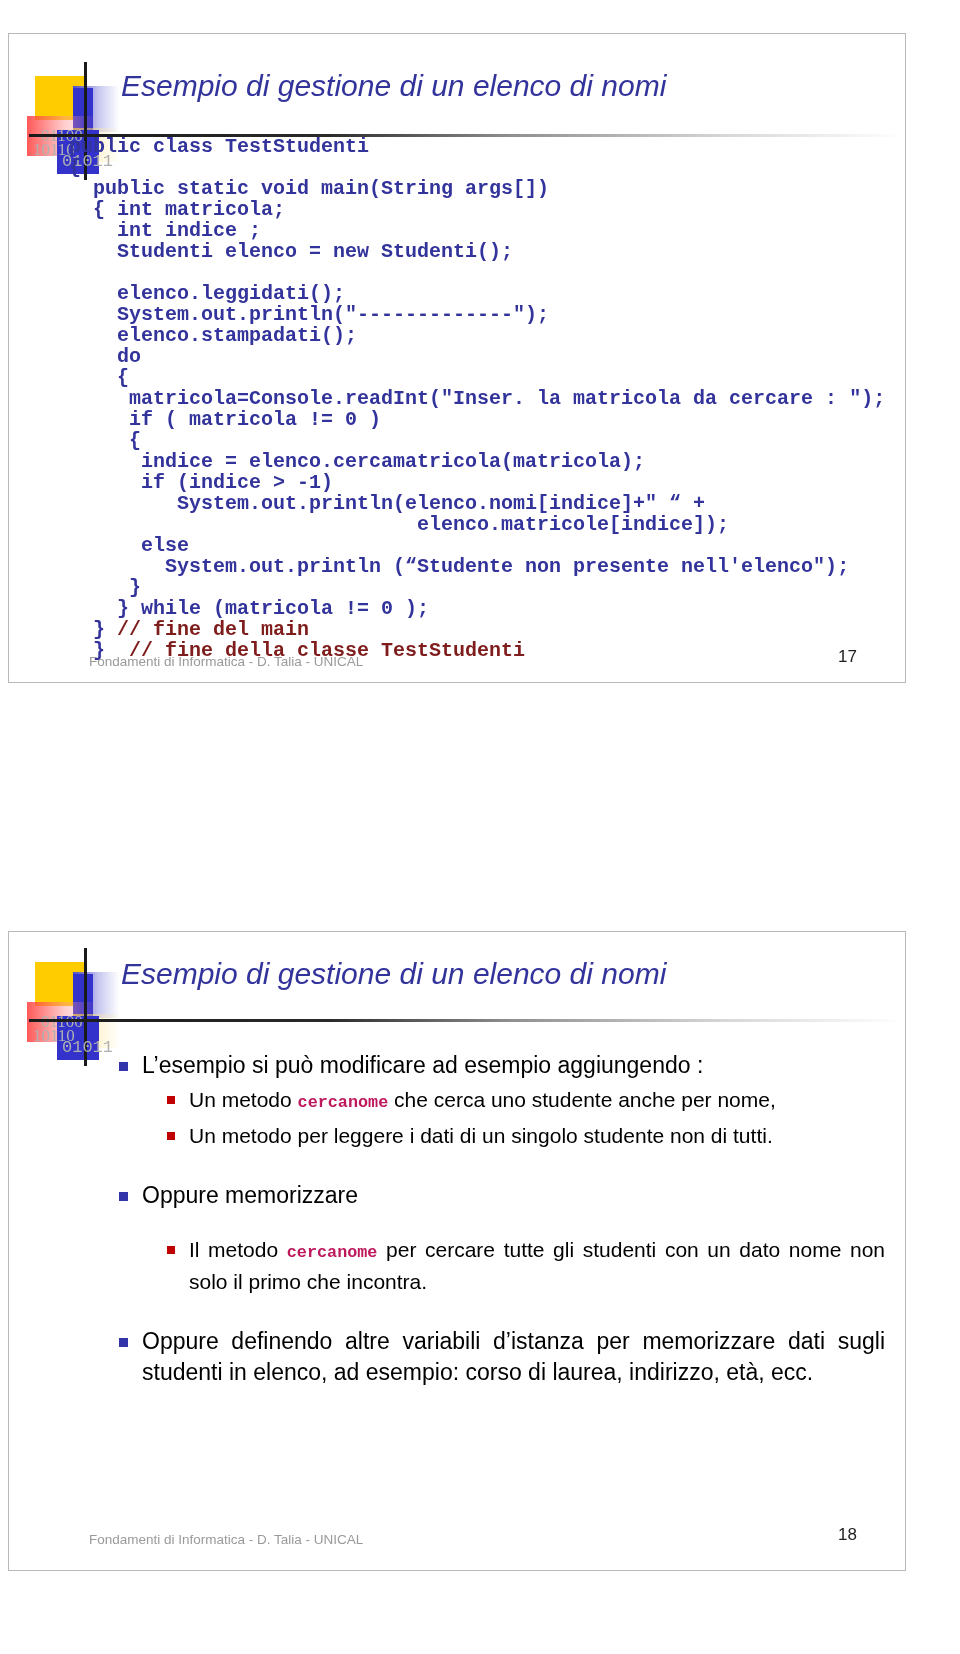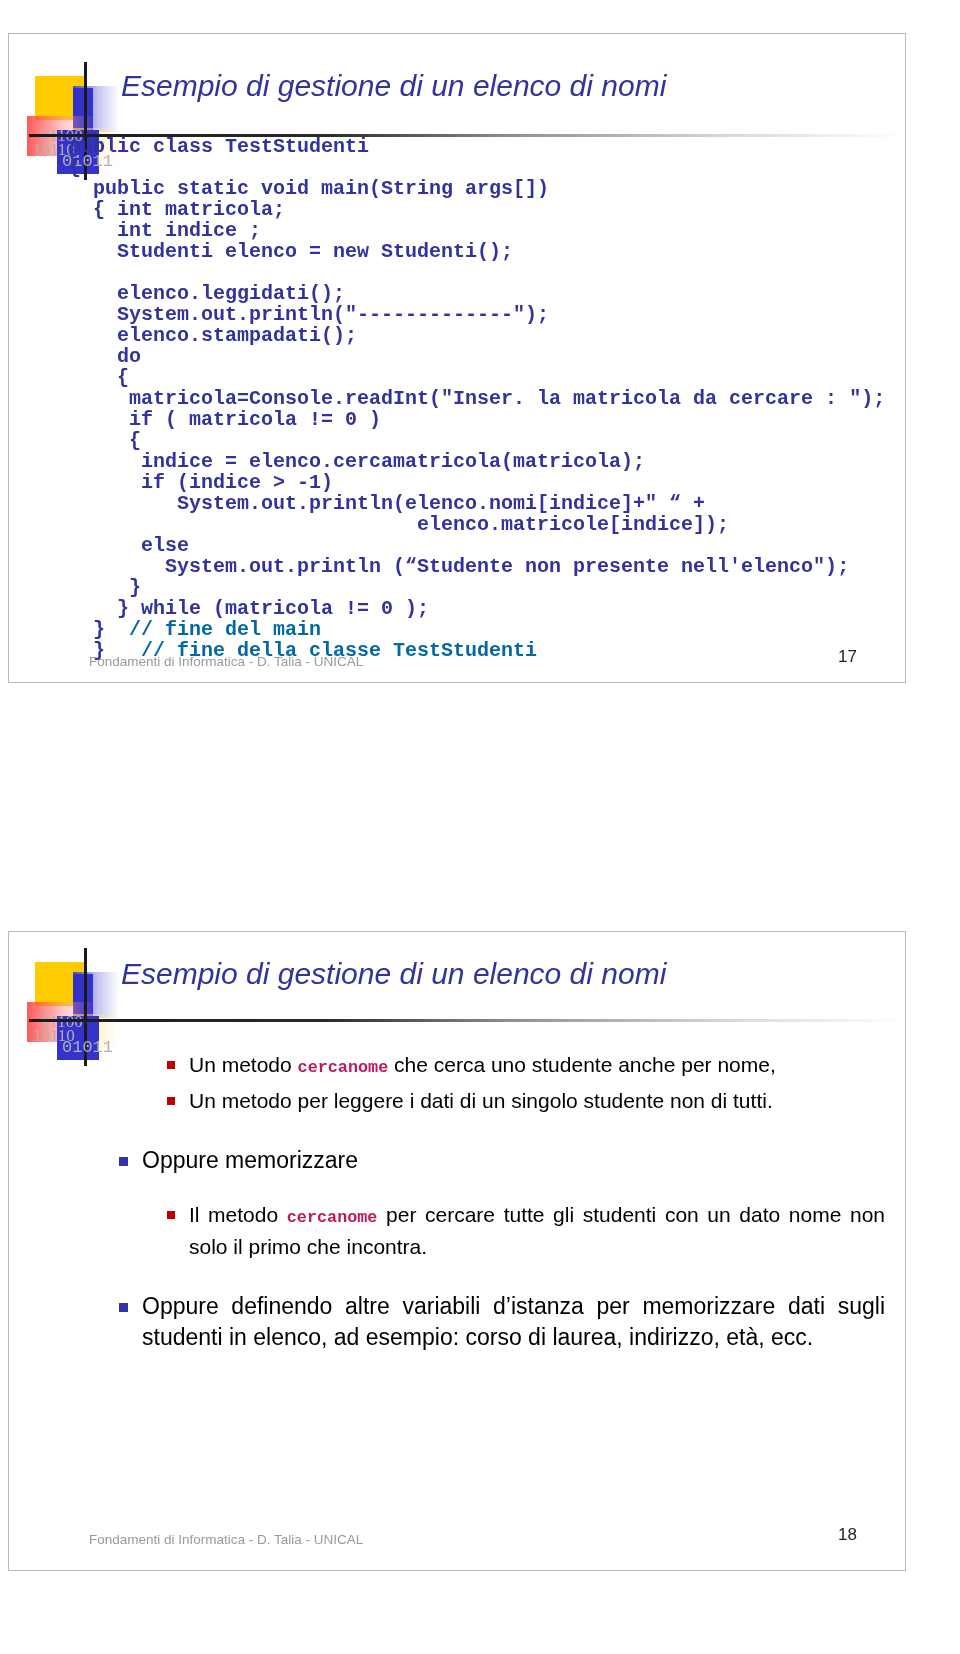--- a/index.html
+++ b/index.html
@@ -121,21 +121,21 @@
     left: 60px;
     top: 102px;
     font-family: "Liberation Mono", "DejaVu Sans Mono", monospace;
     font-size: 20px;
     line-height: 21px;
     font-weight: bold;
     color: #33339c;
     white-space: pre;
   }
   .code-line { display: block; height: 21px; }
-  .cmt { color: #0369a1; margin-left: 12px; }
+  .cmt { color: #7f1d1d; }
 
   
   .bullets {
     position: absolute;
     left: 110px;
     top: 118px;
     right: 20px;
   }
   .b-row {
     display: flex;
@@ -227,20 +227,24 @@
     <div class="vline"></div>
     <div class="bits bits-1">10110</div>
     <div class="bits bits-2">01100</div>
     <div class="bits bits-3">01011</div>
   </div>
 
   <div class="slide-title">Esempio di gestione di un elenco di nomi</div>
   <div class="title-rule"></div>
 
   <div class="bullets" id="bullets-2">
+      <div class="b-row lvl1">
+        <span class="bsq lvl1"></span>
+        <div class="b-text"><span>L’esempio si può modificare ad esempio aggiungendo :</span></div>
+      </div>
       <div class="b-row lvl2">
         <span class="bsq lvl2"></span>
         <div class="b-text"><span>Un metodo </span><span class="mono-blue">cercanome</span><span> che cerca uno studente anche per nome,</span></div>
       </div>
       <div class="b-row lvl2">
         <span class="bsq lvl2"></span>
         <div class="b-text"><span>Un metodo per leggere i dati di un singolo studente non di tutti.</span></div>
       </div>
       <div class="gap-lg"></div>
       <div class="b-row lvl1">

